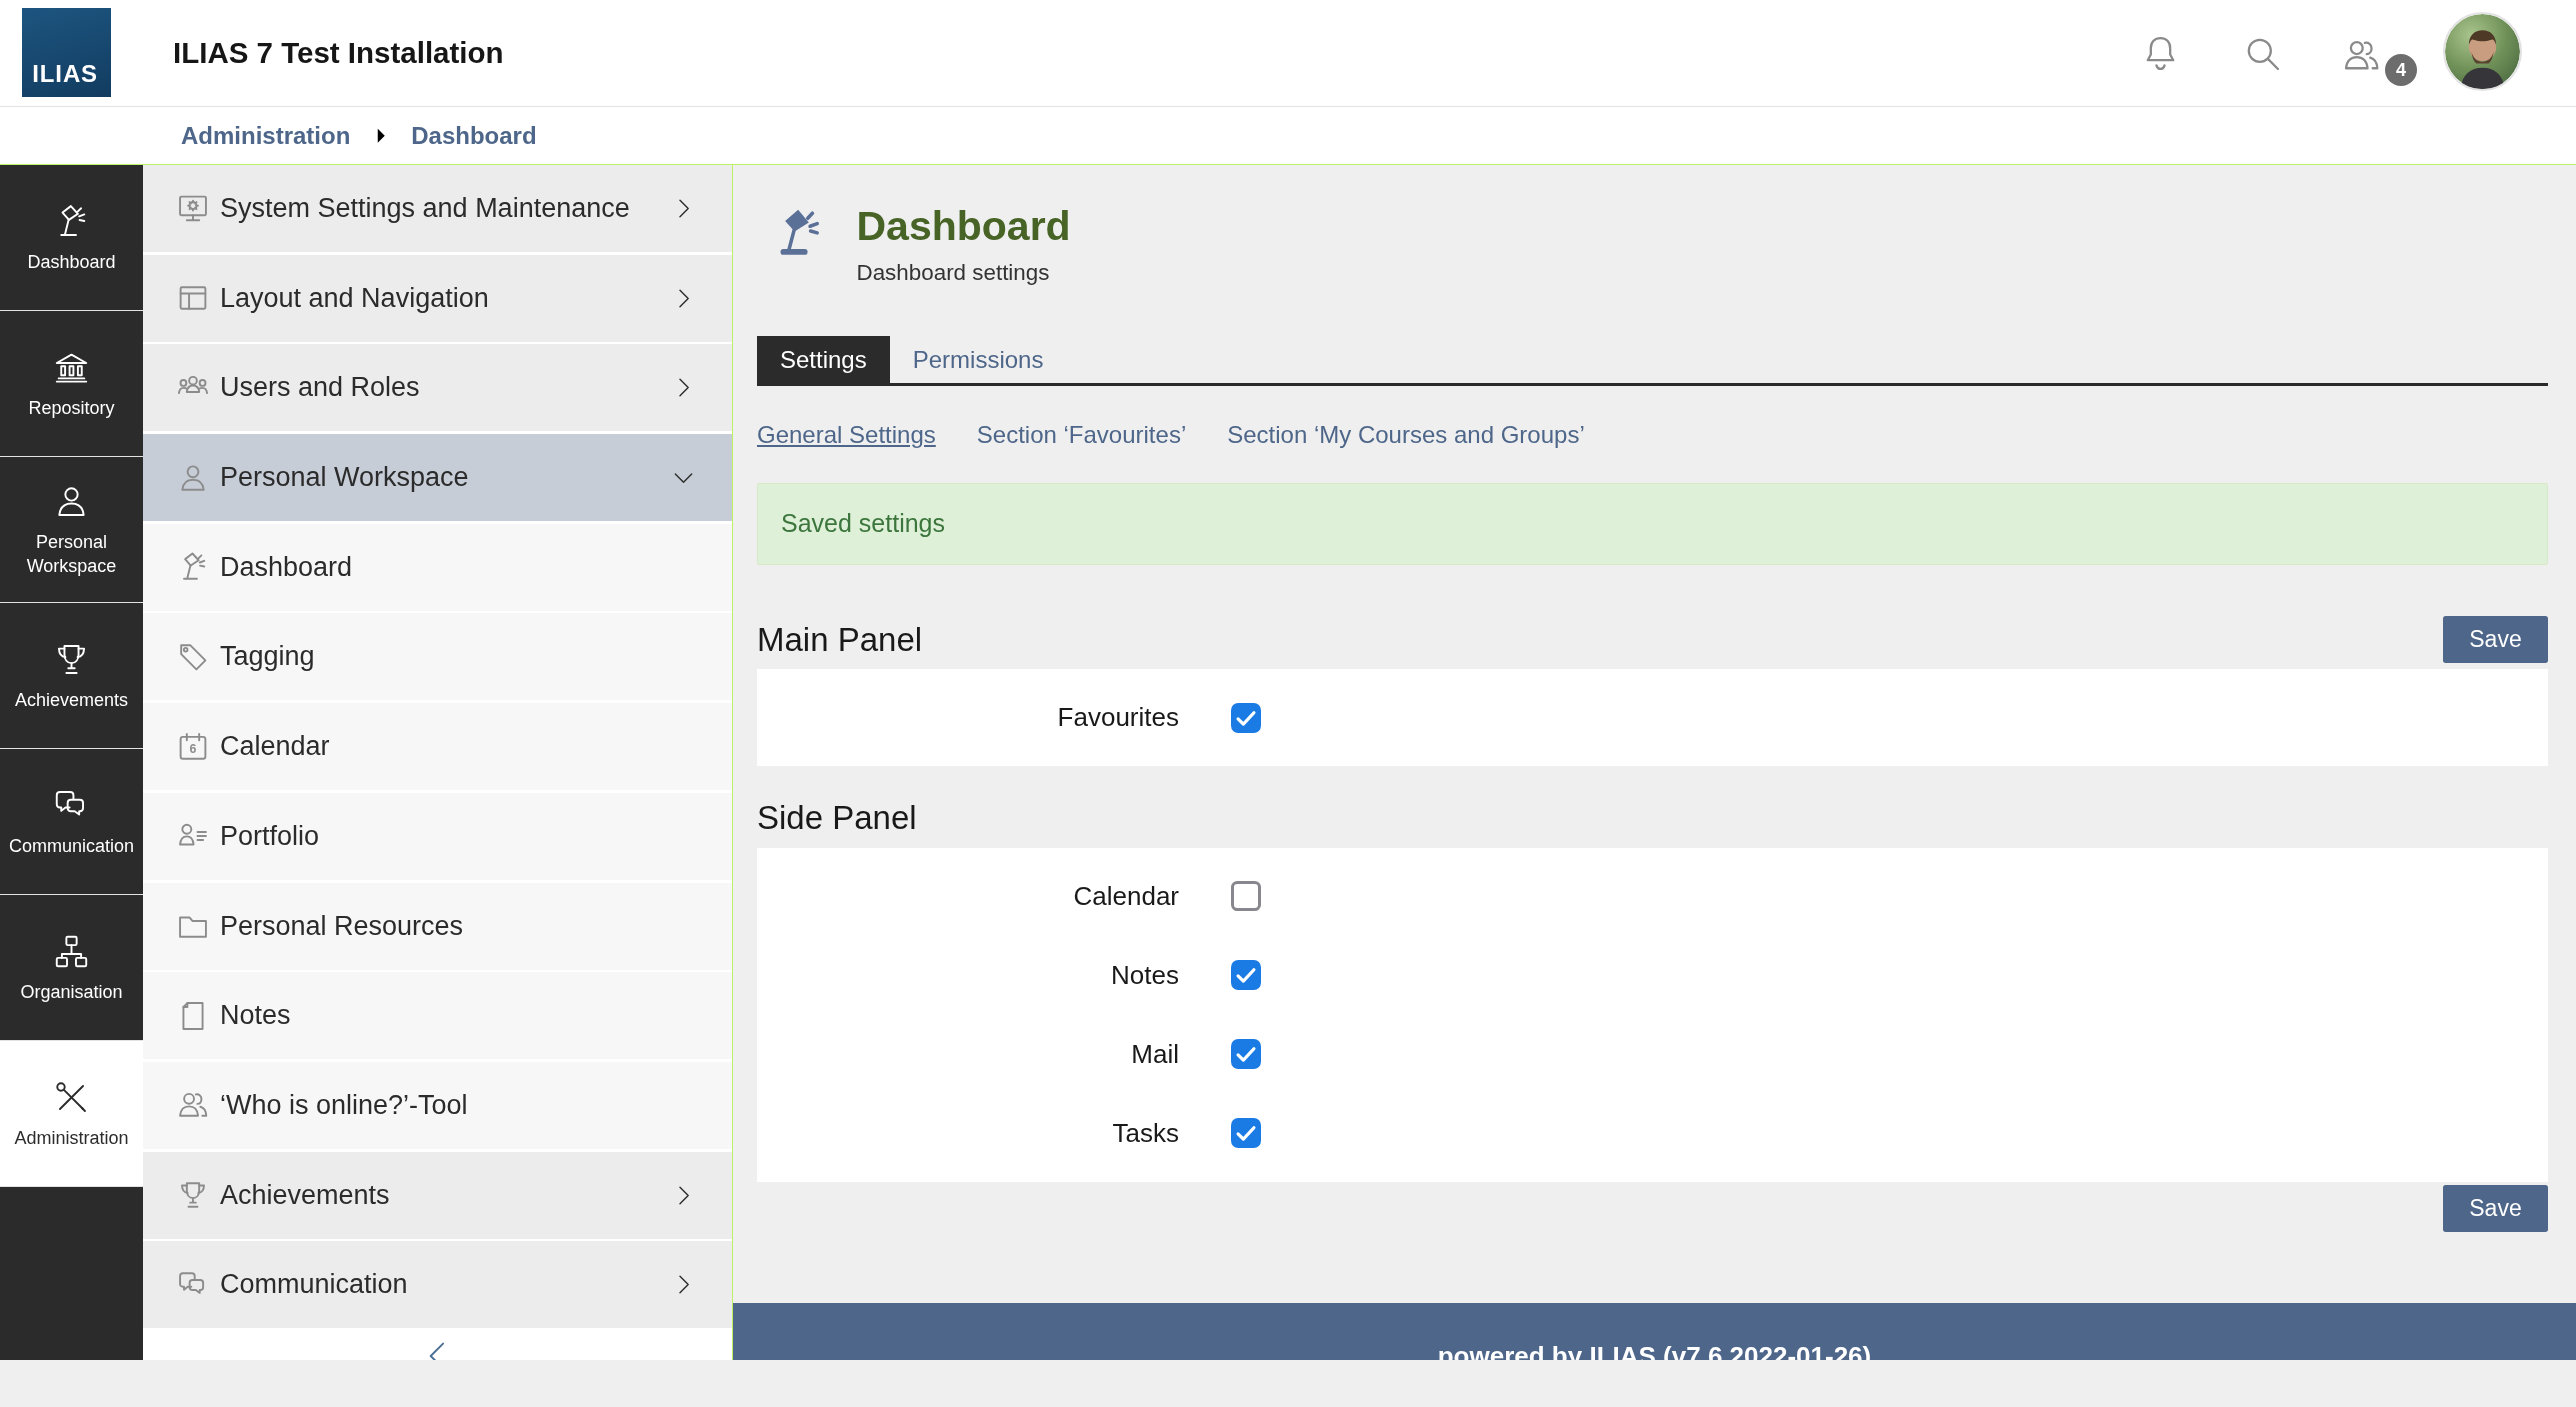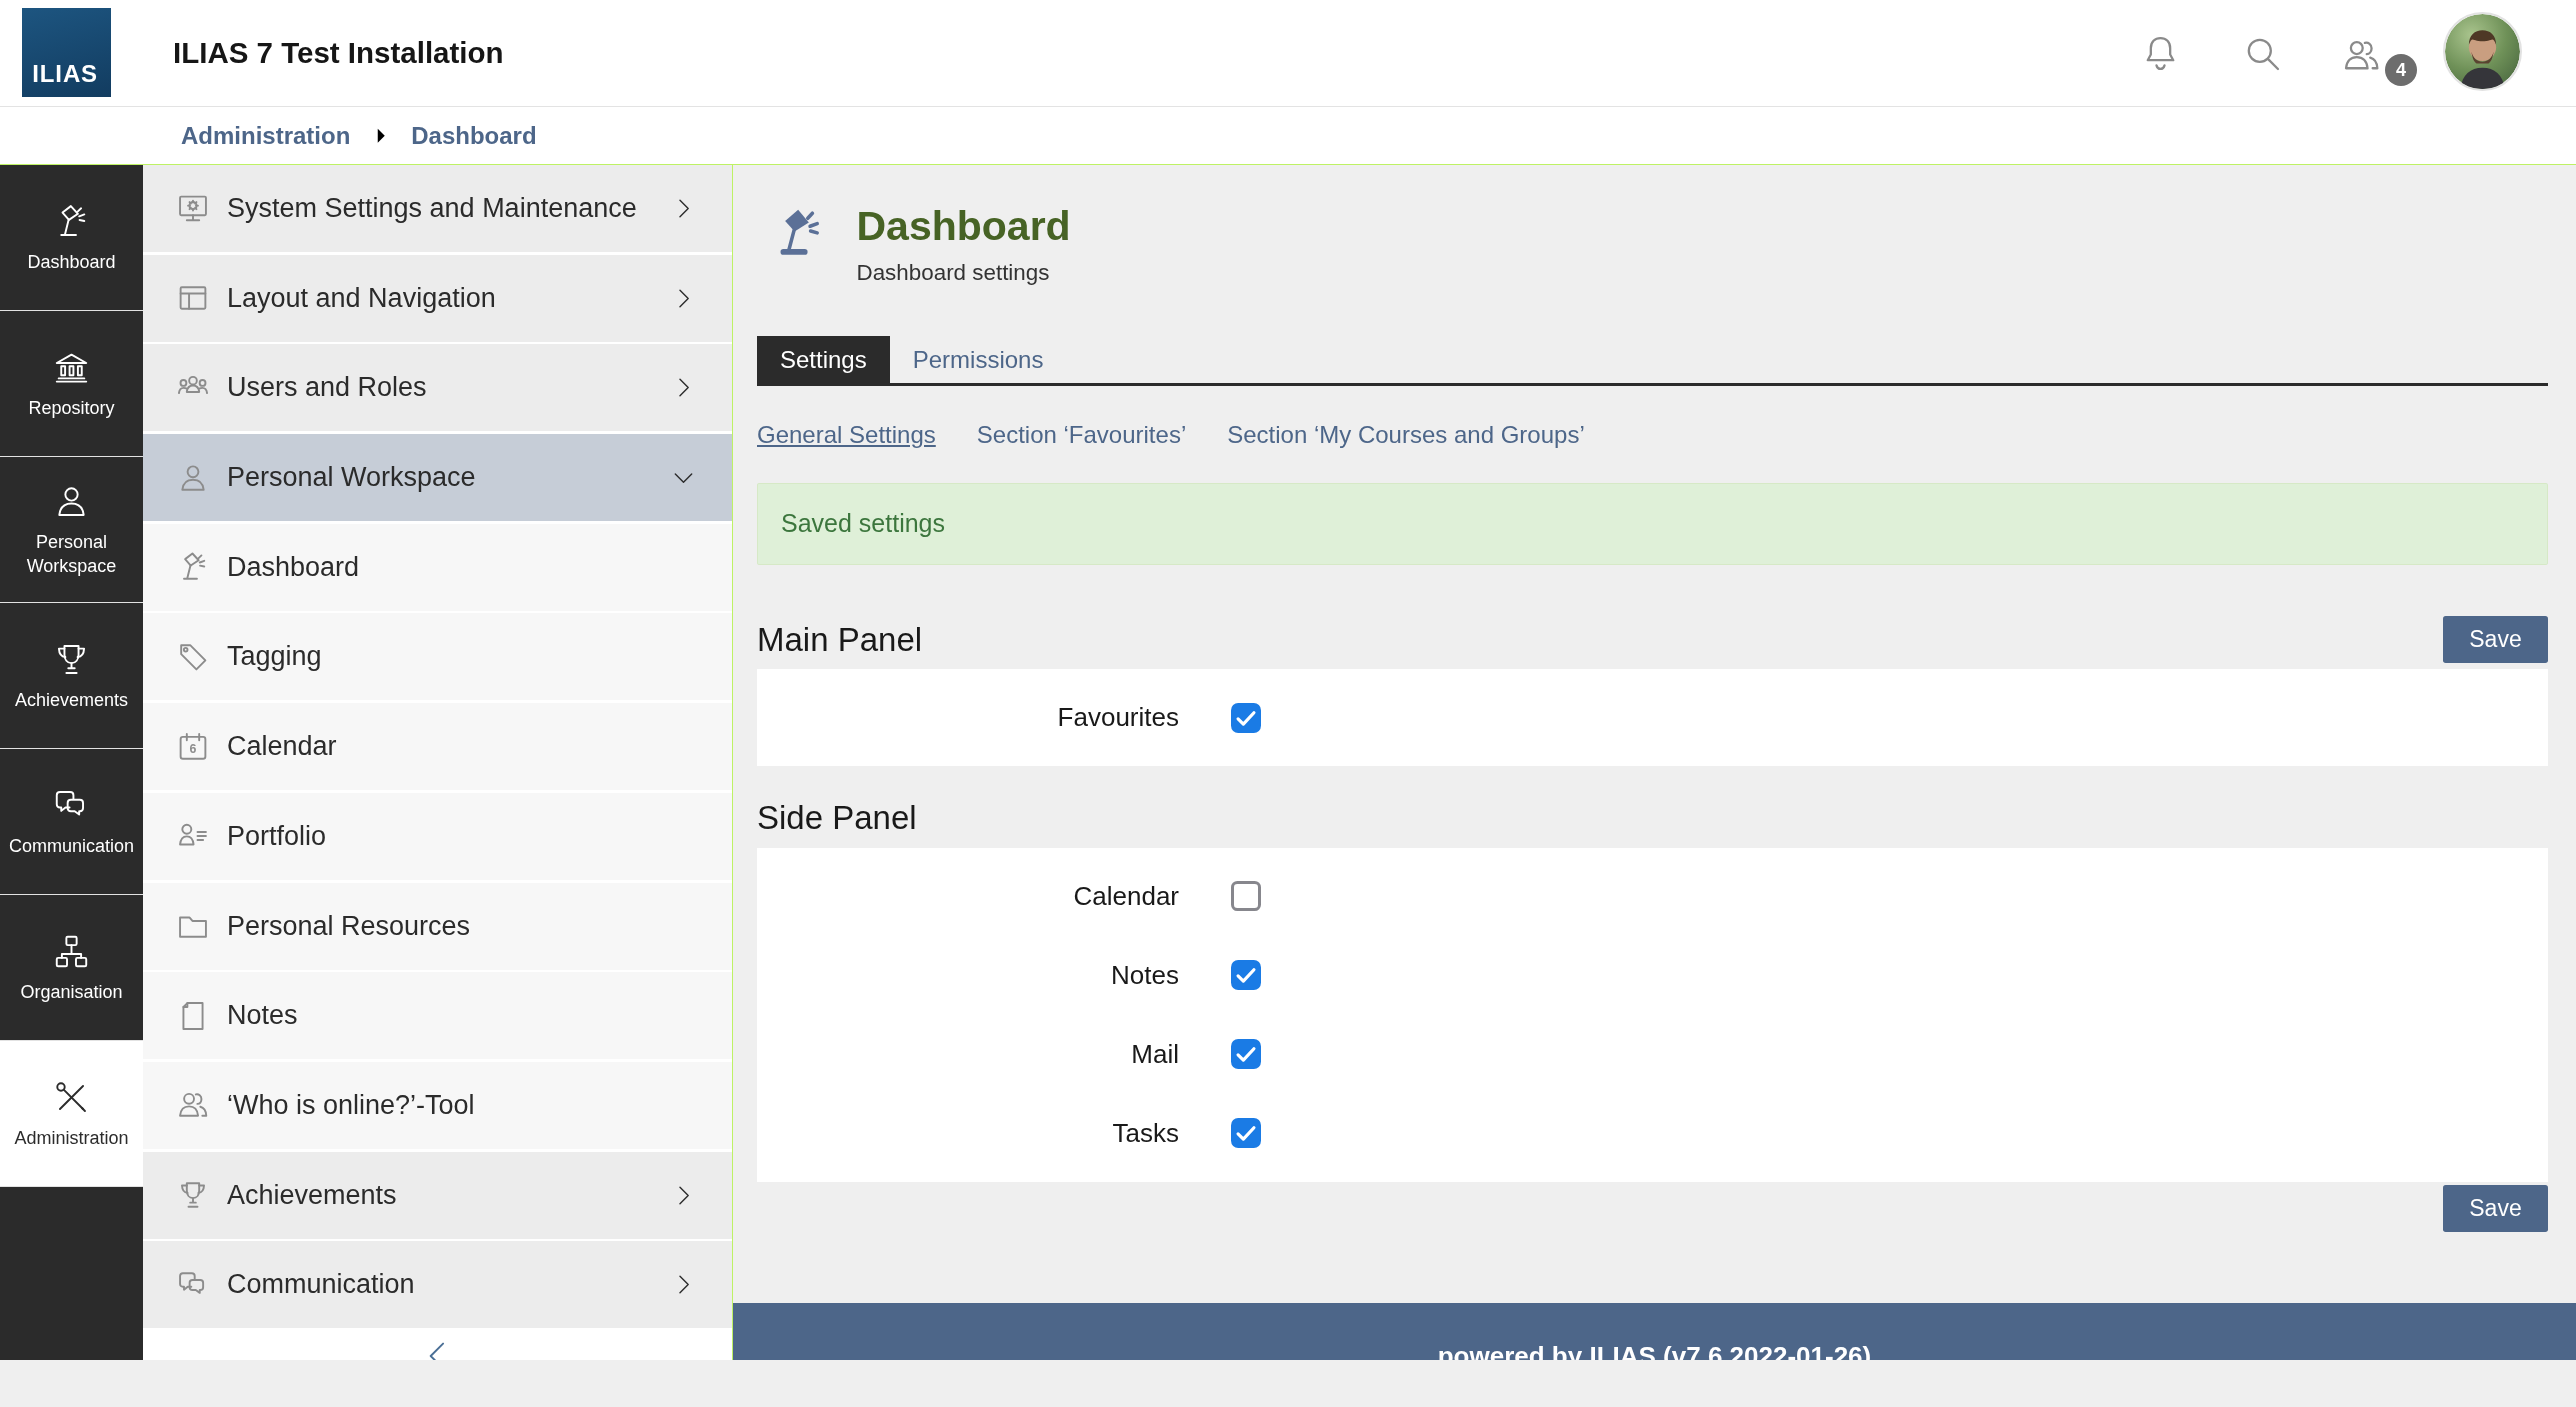--- a/index.html
+++ b/index.html
@@ -28,21 +28,21 @@
   .tile.active{background:#fff;color:#2c2c2c;}
   .tile .icon{width:41px;height:41px;}
   .tile .tlabel{margin-top:9px;font-size:18px;line-height:1.3;text-align:center;padding:0 5.4px;}
 
   
   .sidebar{position:absolute;top:165px;left:143px;width:589px;bottom:0;background:#fff;display:flex;flex-direction:column;}
   .sitem{height:87px;margin-bottom:2.7px;flex:0 0 auto;display:flex;align-items:center;background:#ececec;cursor:pointer;}
   .sitem.sub{background:#f7f7f7;}
   .sitem.selected{background:#c6cdd7;}
   .sitem .icon{width:36px;height:36px;margin-left:32px;color:#8c8c8c;flex:0 0 auto;}
-  .sitem .slabel{margin-left:16px;font-size:27px;color:#2b2b2b;}
+  .sitem .slabel{margin-left:9px;font-size:27px;color:#2b2b2b;}
   .sitem .chev{margin-left:auto;margin-right:36px;width:25px;height:25px;color:#2b2b2b;flex:0 0 auto;}
   .collapse-area{flex:1 1 auto;background:#fff;display:flex;align-items:center;justify-content:center;}
   .collapse-btn{width:36px;height:50px;color:#4a6f96;cursor:pointer;}
   .collapse-btn svg{width:100%;height:100%;}
 
   .icon svg{width:100%;height:100%;display:block;}
   .icon svg *{stroke:currentColor;fill:none;stroke-width:1.7;stroke-linecap:round;stroke-linejoin:round;}
   .tile .icon svg *{stroke-width:1.5;}
   .icon svg .f{fill:currentColor;stroke:none;}
   .icon svg .t{fill:currentColor;stroke:none;font-family:"Liberation Sans",sans-serif;font-weight:bold;}

